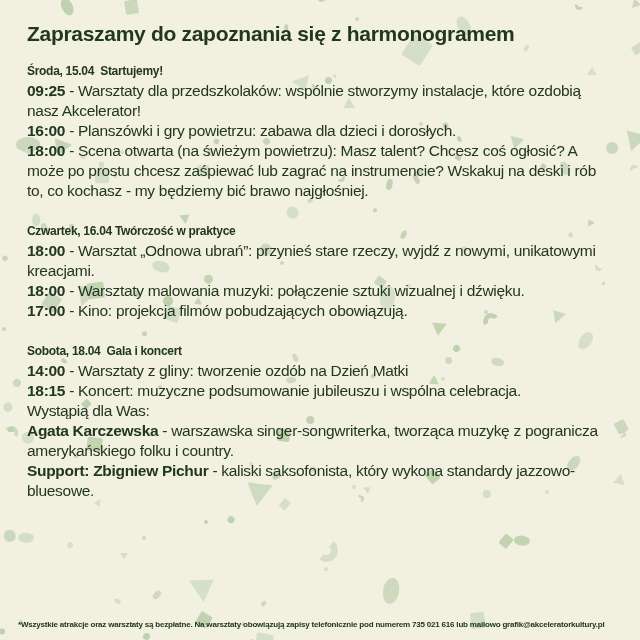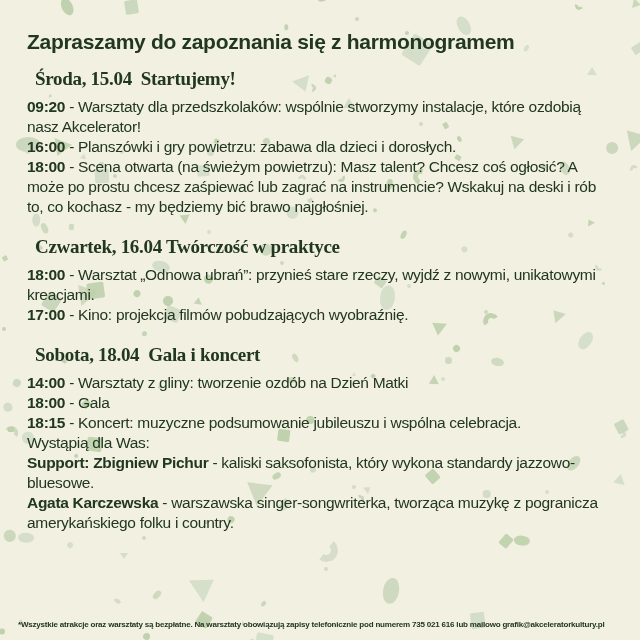--- a/index.html
+++ b/index.html
@@ -8,26 +8,26 @@
     position: relative; overflow: hidden;
     background: #f2f0e0;
     color: #21371f;
     font-family: "Liberation Sans", sans-serif;
   }
   #confetti { position: absolute; inset: 0; z-index: 0; }
   .piece { position: absolute; }
   .content { position: relative; z-index: 1; padding: 21px 26px 0 27px; }
   h1 {
     font-size: 21px; line-height: 25px; font-weight: 700;
-    letter-spacing: -0.3px; margin: 8px 0 15px 0;
+    letter-spacing: -0.3px; margin: 0 0 15px 0;
   }
   section { margin-bottom: 20px; }
   h2 {
-    font-size: 19px; line-height: 20px; font-weight: 700;
-    margin: 8px; white-space: pre-wrap; letter-spacing: -0.3px; font-family: Liberation Serif, serif;
+    font-size: 12px; line-height: 20px; font-weight: 700;
+    margin: 0; white-space: pre-wrap; letter-spacing: -0.3px;
   }
   .event, .performer, .intro {
     font-size: 15.5px; line-height: 20px; margin: 0; letter-spacing: -0.3px;
   }
   .time, .performer b { font-weight: 700; }
   footer {
     position: absolute; left: 18px; bottom: 11px; z-index: 1;
     font-size: 8px; font-weight: 700; letter-spacing: -0.2px;
     white-space: nowrap;
   }
@@ -181,39 +181,39 @@
     <span class="piece" style="left: 454.937px; top: 155.489px; transform: rotate(28.6142deg); opacity: 0.92; width: 5.51003px; height: 5.19923px; background: rgb(190, 208, 172); border-radius: 1px;"></span>
     <span class="piece" style="left: 544.979px; top: 489.899px; transform: rotate(166.211deg); opacity: 0.87; width: 4px; height: 4px; background: rgb(210, 220, 198); border-radius: 50%;"></span>
   </div>
 
 <div class="content">
 
   <h1><span>Zapraszamy do zapoznania się z harmonogramem</span><br></h1>
 
   <section>
     <h2>Środa, 15.04  Startujemy!</h2>
-    <p class="event"><b class="time">09:20</b> <span>- Warsztaty dla przedszkolaków: wspólnie stworzymy instalacje, które ozdobią nasz Akcelerator!</span></p>
+    <p class="event"><b class="time">09:25</b> <span>- Warsztaty dla przedszkolaków: wspólnie stworzymy instalacje, które ozdobią nasz Akcelerator!</span></p>
     <p class="event"><b class="time">16:00</b> <span>- Planszówki i gry powietrzu: zabawa dla dzieci i dorosłych.</span></p>
     <p class="event"><b class="time">18:00</b> <span>- Scena otwarta (na świeżym powietrzu): Masz talent? Chcesz coś ogłosić? A może po prostu chcesz zaśpiewać lub zagrać na instrumencie? Wskakuj na deski i rób to, co kochasz - my będziemy bić brawo najgłośniej.</span></p>
   </section>
 
   <section>
     <h2>Czwartek, 16.04 Twórczość w praktyce</h2>
     <p class="event"><b class="time">18:00</b> <span>- Warsztat „Odnowa ubrań”: przynieś stare rzeczy, wyjdź z nowymi, unikatowymi kreacjami.</span></p>
-    <p class="event"><b class="time">17:00</b> <span>- Kino: projekcja filmów pobudzających wyobraźnię.</span></p>
+    <p class="event"><b class="time">18:00</b> <span>- Warsztaty malowania muzyki: połączenie sztuki wizualnej i dźwięku.</span></p>
+    <p class="event"><b class="time">17:00</b> <span>- Kino: projekcja filmów pobudzających obowiązują.</span></p>
   </section>
 
   <section>
   </section>
 
   <section>
     <h2>Sobota, 18.04  Gala i koncert</h2>
     <p class="event"><b class="time">14:00</b> <span>- Warsztaty z gliny: tworzenie ozdób na Dzień Matki</span></p>
-    <p class="event"><b class="time">18:00</b> <span>- Gala</span></p>
     <p class="event"><b class="time">18:15</b> <span>- Koncert: muzyczne podsumowanie jubileuszu i wspólna celebracja.</span></p>
     <p class="intro">Wystąpią dla Was:</p>
+    <p class="performer"><b>Agata Karczewska</b> <span>- warszawska singer-songwriterka, tworząca muzykę z pogranicza amerykańskiego folku i country.</span></p>
     <p class="performer"><b>Support: Zbigniew Pichur</b> <span>- kaliski saksofonista, który wykona standardy jazzowo-bluesowe.</span></p>
-    <p class="performer"><b>Agata Karczewska</b> <span>- warszawska singer-songwriterka, tworząca muzykę z pogranicza amerykańskiego folku i country.</span></p>
   </section>
 
 </div>
 
 <footer>*Wszystkie atrakcje oraz warsztaty są bezpłatne. Na warsztaty obowiązują zapisy telefonicznie pod numerem 735 021 616 lub mailowo grafik@akceleratorkultury.pl</footer>
 
 </body></html>

